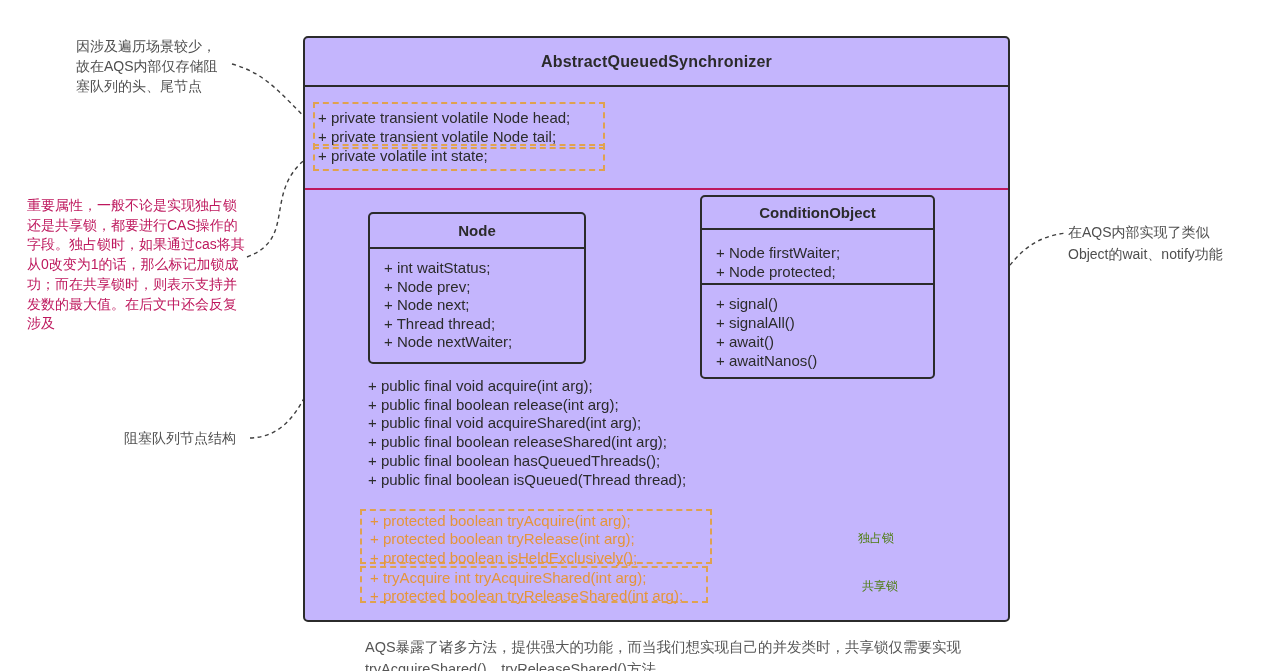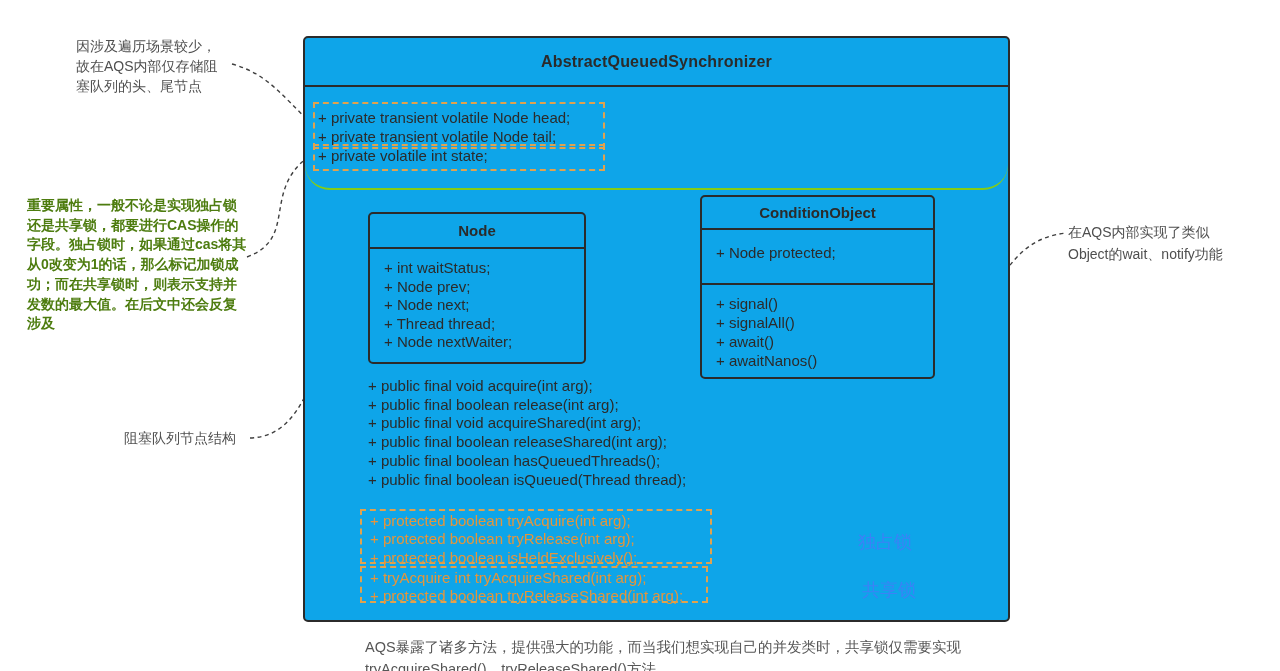--- a/index.html
+++ b/index.html
@@ -4,45 +4,45 @@
 <style>
   html,body{margin:0;padding:0;background:#fff;}
   .canvas{
     position:relative;width:1280px;height:671px;background:#ffffff;
     font-family:"Liberation Sans","DejaVu Sans",sans-serif;
     color:#2b2b2b;overflow:hidden;
   }
   .abs{position:absolute;}
   .pre{white-space:pre-line;}
   
-  .classbox{border:2px solid #2b2b2b;border-radius:5px;background:#0ea5e9;box-sizing:border-box;}
+  .classbox{border:2px solid #2b2b2b;border-radius:5px;background:#c4b5fd;box-sizing:border-box;}
   .classbox .hd{display:flex;align-items:center;justify-content:center;
     border-bottom:2px solid #2b2b2b;font-weight:600;}
   .outer{left:303px;top:36px;width:707px;height:586px;}
   .outer .hd{height:47px;font-size:16px;letter-spacing:.2px;}
-  .fields-sec{position:relative;height:101px;border-bottom:2px solid #84cc16;border-radius:25px;}
+  .fields-sec{position:relative;height:101px;border-bottom:2px solid #be185d;}
   .fline{position:absolute;left:13px;font-size:15px;line-height:19px;}
   .dashbox{position:absolute;border:2px dashed #e0a24e;box-sizing:border-box;background:transparent;}
   .nodebox{left:368px;top:212px;width:218px;height:152px;}
   .nodebox .hd{height:33px;font-size:15px;}
   .nodebox .bd{padding:10px 0 0 14px;font-size:15px;line-height:18.6px;}
   .condbox{left:700px;top:195px;width:235px;height:184px;}
   .condbox .hd{height:31px;font-size:15px;}
   .condbox .flds{height:55px;border-bottom:2px solid #2b2b2b;padding:13px 0 0 14px;
     font-size:15px;line-height:19px;box-sizing:border-box;}
   .condbox .mths{padding:9px 0 0 14px;font-size:15px;line-height:19px;}
   .pubmethods{left:368px;top:377px;font-size:15px;line-height:18.7px;}
   .orange-box{border:2px dashed #e0a24e;box-sizing:border-box;color:#e5953b;
     font-size:15px;line-height:18.4px;padding:1px 0 0 8px;}
   .obox1{left:360px;top:509px;width:352px;height:55px;}
   .obox2{left:360px;top:566px;width:348px;height:37px;}
   
   .note{color:#4f4f4f;font-size:14px;line-height:20px;}
-  .note-red{color:#4d7c0f;font-weight:bold;font-size:14px;line-height:19.7px;}
-  .lockline-label{color:#3b82f6;font-size:18px;}
+  .note-red{color:#be185d;font-weight:normal;font-size:14px;line-height:19.7px;}
+  .lockline-label{color:#4d7c0f;font-size:12px;}
   .caption{color:#565656;font-size:14.5px;line-height:22px;}
   svg.leaders{position:absolute;left:0;top:0;pointer-events:none;}
 </style>
 </head>
 <body>
 
 <div class="canvas">
 
   <svg class="leaders" width="1280" height="671" viewBox="0 0 1280 671">
     <path d="M232,64 C268,74 282,96 309,121" fill="none" stroke="#3f3f3f" stroke-width="1.4" stroke-dasharray="4 3.5"></path>
@@ -72,20 +72,21 @@
       <div>+ Node prev;</div>
       <div>+ Node next;</div>
       <div>+ Thread thread;</div>
       <div>+ Node nextWaiter;</div>
     </div>
   </div>
 
   <div class="abs classbox condbox">
     <div class="hd">ConditionObject</div>
     <div class="flds">
+      <div>+ Node firstWaiter;</div>
       <div>+ Node protected;</div>
     </div>
     <div class="mths">
       <div>+ signal()</div>
       <div>+ signalAll()</div>
       <div>+ await()</div>
       <div>+ awaitNanos()</div>
     </div>
   </div>
 

